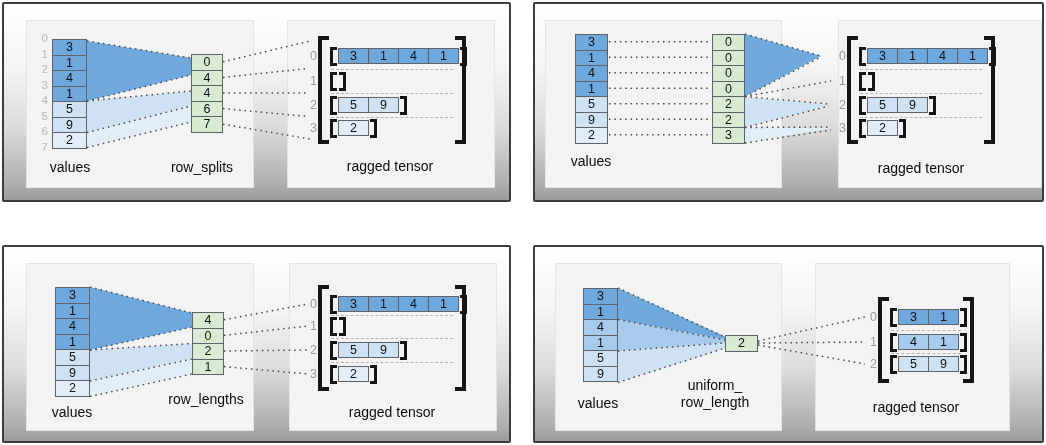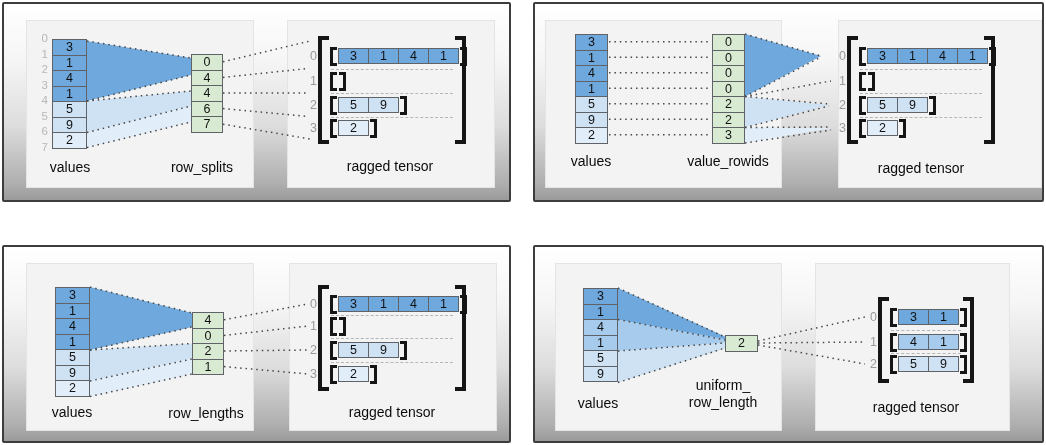--- a/index.html
+++ b/index.html
@@ -163,21 +163,20 @@
         <div class="cell sh-green">0</div>
         <div class="cell sh-green">0</div>
         <div class="cell sh-green">0</div>
         <div class="cell sh-green">0</div>
         <div class="cell sh-green">2</div>
         <div class="cell sh-green">2</div>
         <div class="cell sh-green">3</div>
       </div>
 
     <div class="lbl" style="left:16px;top:149px;width:80px;">values</div>
-    <div class="lbl bold" style="left:133px;top:149px;width:120px;">value_rowids</div>
     <div class="lbl" style="left:326px;top:156px;width:120px;">ragged tensor</div>
 
     <div class="tensor" style="left:312px;top:32px;width:148px;height:108px;">
       <div class="bb bbl"></div>
       <div class="bb bbr"></div>
     <div class="sep" style="top: 32.5px;"></div>
         <div class="sep" style="top: 57px;"></div>
         <div class="sep" style="top: 80.5px;"></div>
         <div class="trow" style="top: 10px;">
           <span class="tidx">0</span>
@@ -238,21 +237,21 @@
         <div class="cell sh-xlight">2</div>
       </div>
     <div class="col" style="left:188px;top:65px;width:32px;">
         <div class="cell sh-green">4</div>
         <div class="cell sh-green">0</div>
         <div class="cell sh-green">2</div>
         <div class="cell sh-green">1</div>
       </div>
 
     <div class="lbl" style="left:28px;top:157px;width:80px;">values</div>
-    <div class="lbl bold" style="left:142px;top:158px;width:120px;">row_lengths</div>
+    <div class="lbl bold" style="left:142px;top:144px;width:120px;">row_lengths</div>
     <div class="lbl" style="left:328px;top:157px;width:120px;">ragged tensor</div>
 
     <div class="tensor" style="left:314px;top:38px;width:148px;height:106px;">
       <div class="bb bbl"></div>
       <div class="bb bbr"></div>
     <div class="sep" style="top: 30px;"></div>
         <div class="sep" style="top: 53px;"></div>
         <div class="sep" style="top: 77px;"></div>
         <div class="trow" style="top: 9px;">
           <span class="tidx">0</span>
@@ -307,21 +306,21 @@
         <div class="cell sh-medium">4</div>
         <div class="cell sh-medium">1</div>
         <div class="cell sh-light">5</div>
         <div class="cell sh-light">9</div>
       </div>
     <div class="col" style="left:190px;top:88px;width:33px;">
         <div class="cell sh-green">2</div>
       </div>
 
     <div class="lbl" style="left:23px;top:148px;width:80px;">values</div>
-    <div class="lbl bold" style="left:128px;top:130px;width:120px;line-height:17px;">
+    <div class="lbl bold" style="left:120px;top:130px;width:120px;line-height:17px;">
       <span>uniform_</span><br>
       <span>row_length</span>
     </div>
     <div class="lbl" style="left:321px;top:152px;width:120px;">ragged tensor</div>
 
     <div class="tensor" style="left:343px;top:50px;width:96px;height:86px;">
       <div class="bb bbl"></div>
       <div class="bb bbr"></div>
     <div class="sep" style="top: 32.5px;"></div>
         <div class="sep" style="top: 56px;"></div>

